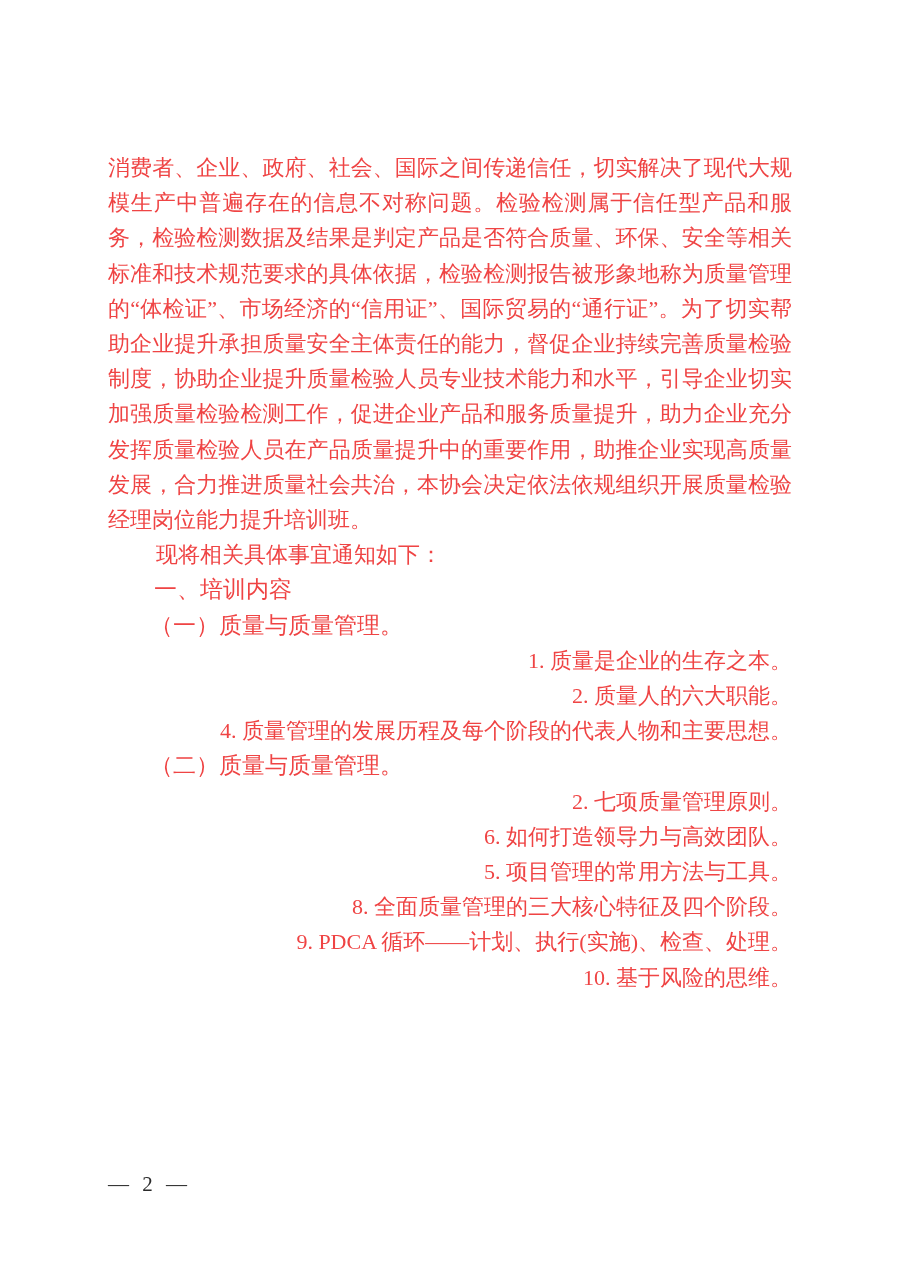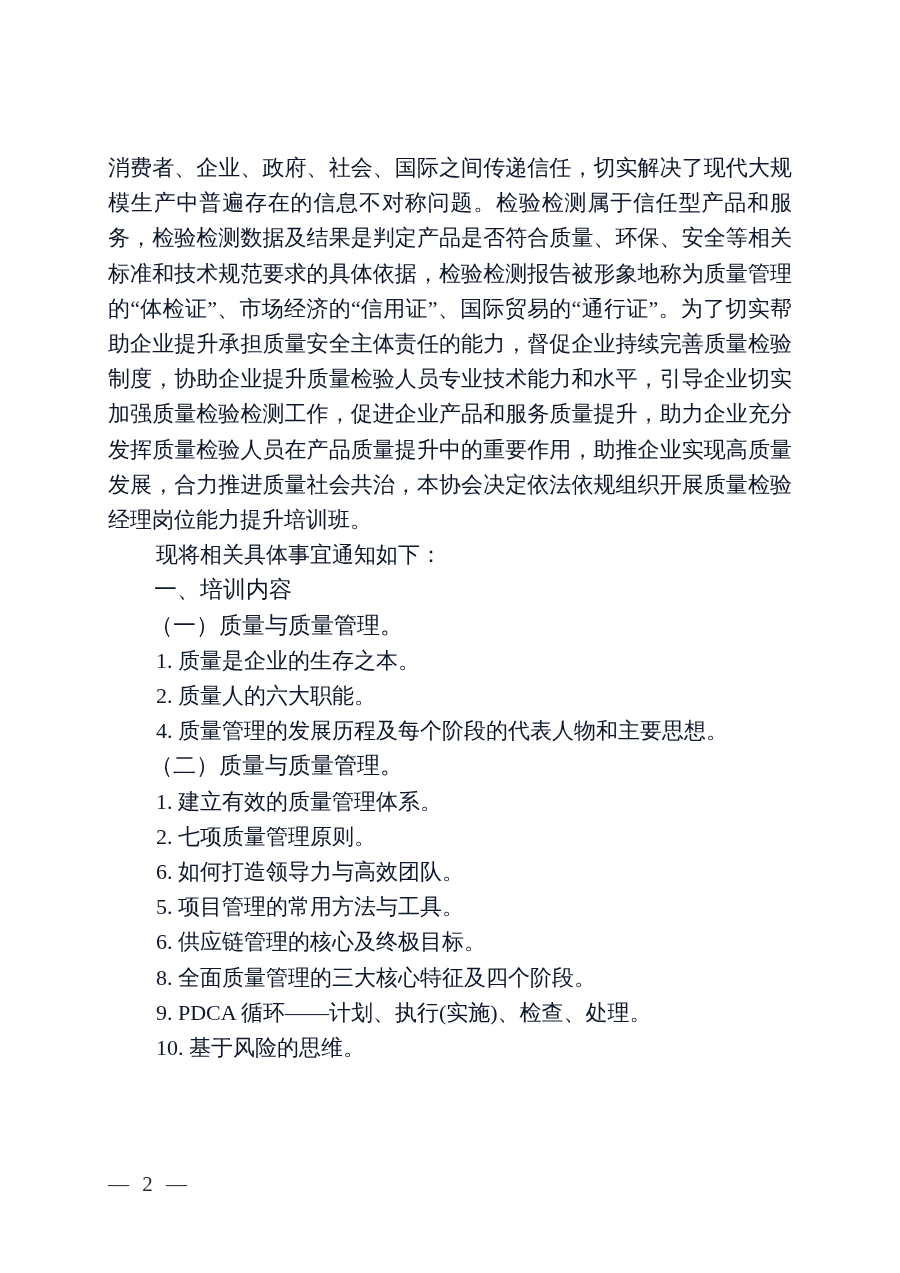--- a/index.html
+++ b/index.html
@@ -16,21 +16,21 @@
   .content {
     position: absolute;
     left: 108px;
     top: 150px;
     width: 684px;
   }
   .content p, .content h2, .content h3 {
     font-size: 22px;
     line-height: 35.2px;
     font-weight: 400;
-    color: #0f172a;
+    color: #ef4444;
     text-rendering: optimizeLegibility;
   }
   .body-par {
     text-align: justify;
     text-justify: inter-ideograph;
     word-break: break-all;
   }
   .indent-2 { text-indent: 48px; }
   .heading-l1 {
     font-family: Liberation Sans, sans-serif;
@@ -39,21 +39,21 @@
     text-indent: 46px;
     color: #111;
   }
   .heading-l2 {
     font-family: "Liberation Serif", "DejaVu Serif", serif;
     font-weight: 700;
     font-size: 23px !important;
     text-indent: 42px;
     color: #111;
   }
-  .list-item { text-indent: 48px; }
+  .list-item { text-indent: 48px; text-align: right; }
   .page-footer {
     position: absolute;
     left: 108px;
     top: 1172px;
     font-size: 21px;
     letter-spacing: 4px;
     color: #2a2a2a;
     font-family: "Liberation Serif", "DejaVu Serif", serif;
   }
 </style>
@@ -70,25 +70,23 @@
     <h2 class="heading-l1">一、培训内容</h2>
 
     <h3 class="heading-l2">（一）质量与质量管理。</h3>
 
     <p class="list-item">1. 质量是企业的生存之本。</p>
     <p class="list-item">2. 质量人的六大职能。</p>
     <p class="list-item">4. 质量管理的发展历程及每个阶段的代表人物和主要思想。</p>
 
     <h3 class="heading-l2">（二）质量与质量管理。</h3>
 
-    <p class="list-item">1. 建立有效的质量管理体系。</p>
     <p class="list-item">2. 七项质量管理原则。</p>
     <p class="list-item">6. 如何打造领导力与高效团队。</p>
     <p class="list-item">5. 项目管理的常用方法与工具。</p>
-    <p class="list-item">6. 供应链管理的核心及终极目标。</p>
     <p class="list-item">8. 全面质量管理的三大核心特征及四个阶段。</p>
     <p class="list-item">9. PDCA 循环——计划、执行(实施)、检查、处理。</p>
     <p class="list-item">10. 基于风险的思维。</p>
 
   </div>
 
   <div class="page-footer">— 2 —</div>
 </div>
 
 </body></html>

